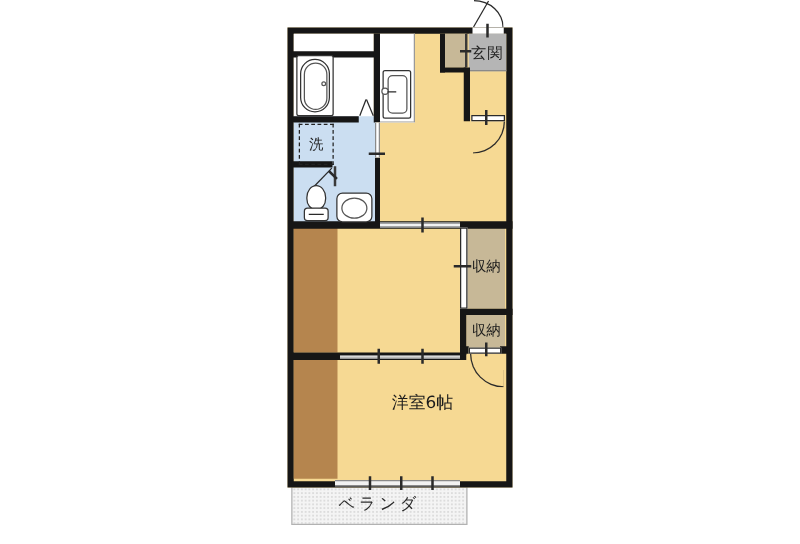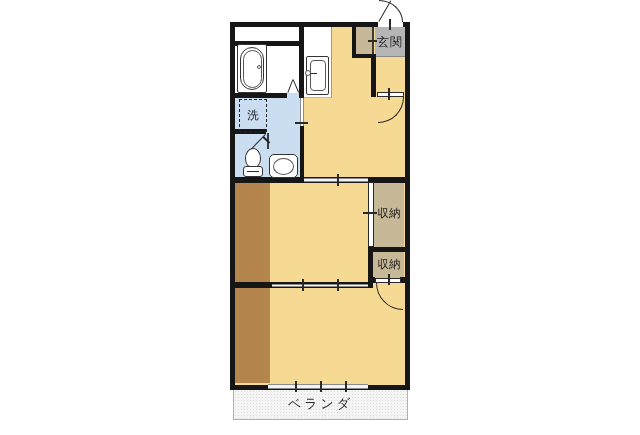--- a/index.html
+++ b/index.html
@@ -42,21 +42,21 @@
   .lbl-room{font-size:13.5px;}
   .lbl-sm{font-size:11.5px;}
   .lbl-genkan{font-size:12px;letter-spacing:1px;}
   .lbl-veranda{font-size:13px;letter-spacing:3px;color:#2a2a2a;}
 </style>
 </head>
 <body>
 
 <div class="stage">
 
-  <div class="abs veranda" style="left:233px;top:389px;width:175px;height:31px;">
+  <div class="abs veranda" style="left:233px;top:389px;width:141px;height:31px;">
     <span class="lbl lbl-veranda">ベランダ</span>
   </div>
 
   <div class="abs shell" style="left:230px;top:22px;width:180px;height:368px;"></div>
 
   <div class="abs white-room" style="left:235px;top:27px;width:64px;height:71px;"></div>
   <div class="abs white-room" style="left:304px;top:27px;width:28px;height:71px;border-right:1px solid #999;border-bottom:1px solid #bbb;"></div>
   <div class="abs wet" style="left:235px;top:93px;width:66px;height:89px;"></div>
   <div class="abs brown" style="left:235px;top:182px;width:35px;height:100px;"></div>
   <div class="abs brown" style="left:235px;top:288px;width:35px;height:95px;"></div>
@@ -135,16 +135,17 @@
   </div>
 
   <div class="abs fx" style="left:245px;top:148px;width:16px;height:20px;border-radius:50% 50% 45% 45%;"></div>
   <div class="abs fx" style="left:243px;top:166px;width:20px;height:11px;border-radius:3px;"></div>
   <div class="abs tick" style="left:247px;top:171px;width:12px;height:1.2px;"></div>
 
   <div class="abs fx" style="left:269px;top:154px;width:29px;height:24px;border-radius:5px;"></div>
   <div class="abs fx-in" style="left:273px;top:157.5px;width:21px;height:17px;border-radius:50%;"></div>
 
   <div class="abs lbl lbl-genkan" style="left:373px;top:36px;width:34px;">玄関</div>
+  <div class="abs lbl lbl-room" style="left:292px;top:315px;width:92px;">洋室6帖</div>
   <div class="abs lbl lbl-sm" style="left:369px;top:207px;width:40px;">収納</div>
   <div class="abs lbl lbl-sm" style="left:369px;top:258px;width:40px;">収納</div>
 
 </div>
 
 </body></html>

